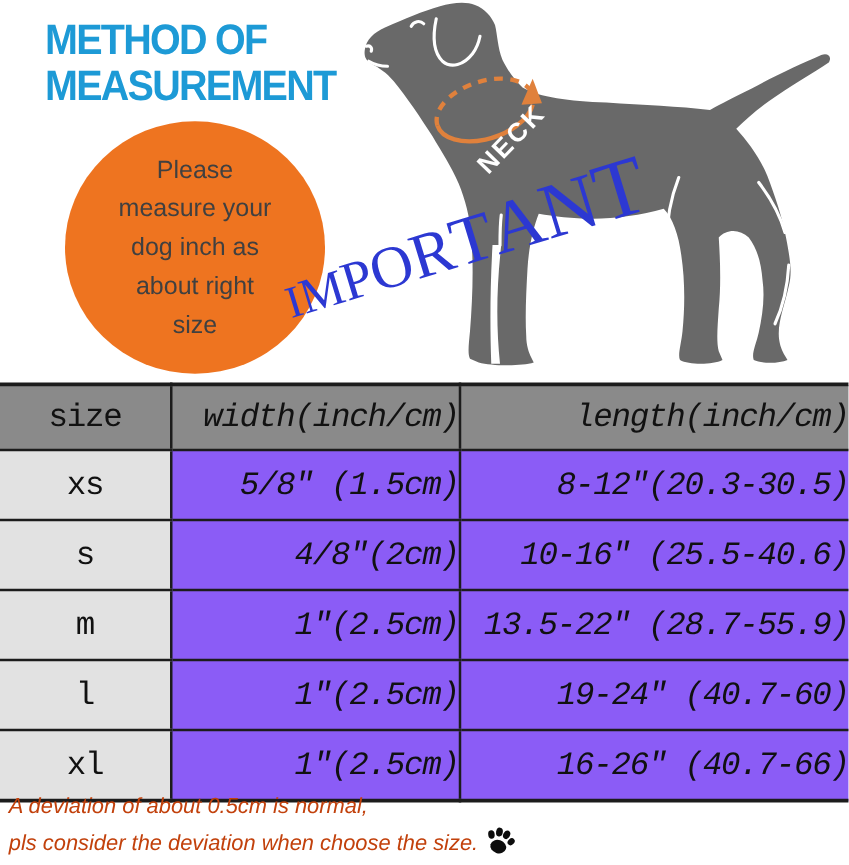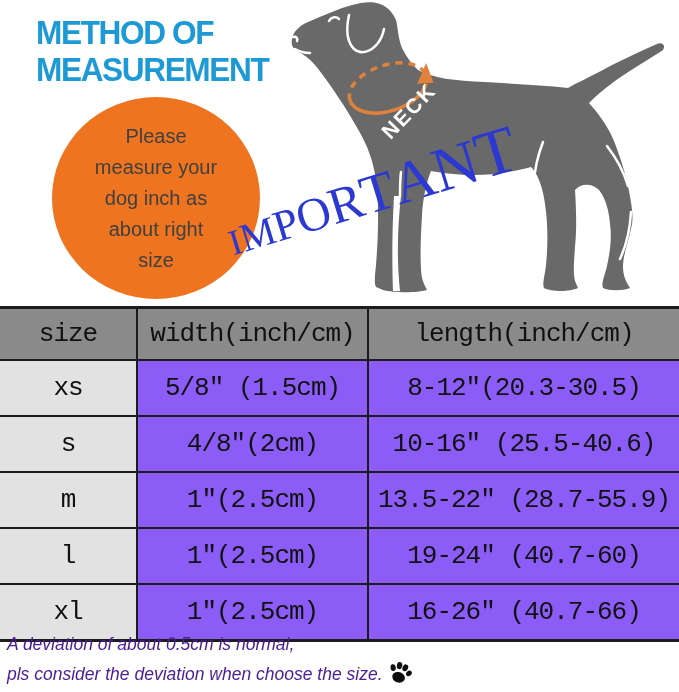--- a/index.html
+++ b/index.html
@@ -54,26 +54,26 @@
     font-size:26px;letter-spacing:-1px;color:#111;
   }
   .size-table th{height:50px;background:var(--table_header_bg);font-weight:normal;}
   .size-table td{height:54px;background:#8b5cf6;}
   .size-table th,.size-table td{border-bottom:2px solid var(--line_black);padding:0;}
   .size-table th+th,.size-table td+td{border-left:2px solid var(--line_black);}
   .size-table tr:last-child td{border-bottom:none;}
   .col-size{width:137px;text-align:center;}
   .col-width{width:231px;}
   .col-length{width:311px;}
-  .cell-left{text-align:center;padding-left:8px;}
+  .cell-left{text-align:right;padding-left:8px;font-style:italic;}
   .size-table td.c-size{background:var(--size_col_bg);text-align:center;}
   
   .footer-note{
     position:absolute;left:7px;top:630px;width:660px;
-    font-style:italic;font-size:17.5px;line-height:29px;color:#4c1d95;
+    font-style:italic;font-size:17.5px;line-height:29px;color:#c2410c;
   }
   .footer-note .paw{vertical-align:-7px;margin-left:3px;}
 </style>
 </head>
 <body>
 
 <div class="stage">
 
   <div class="title">
     <div>METHOD OF</div>

